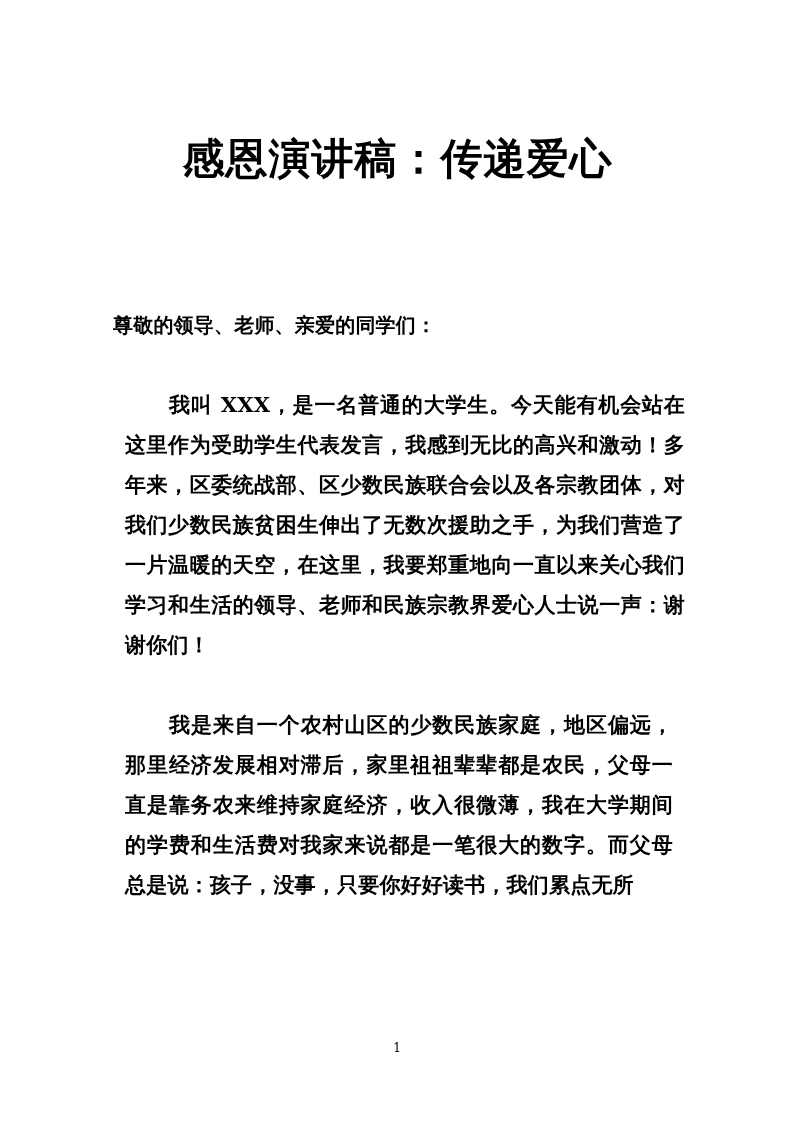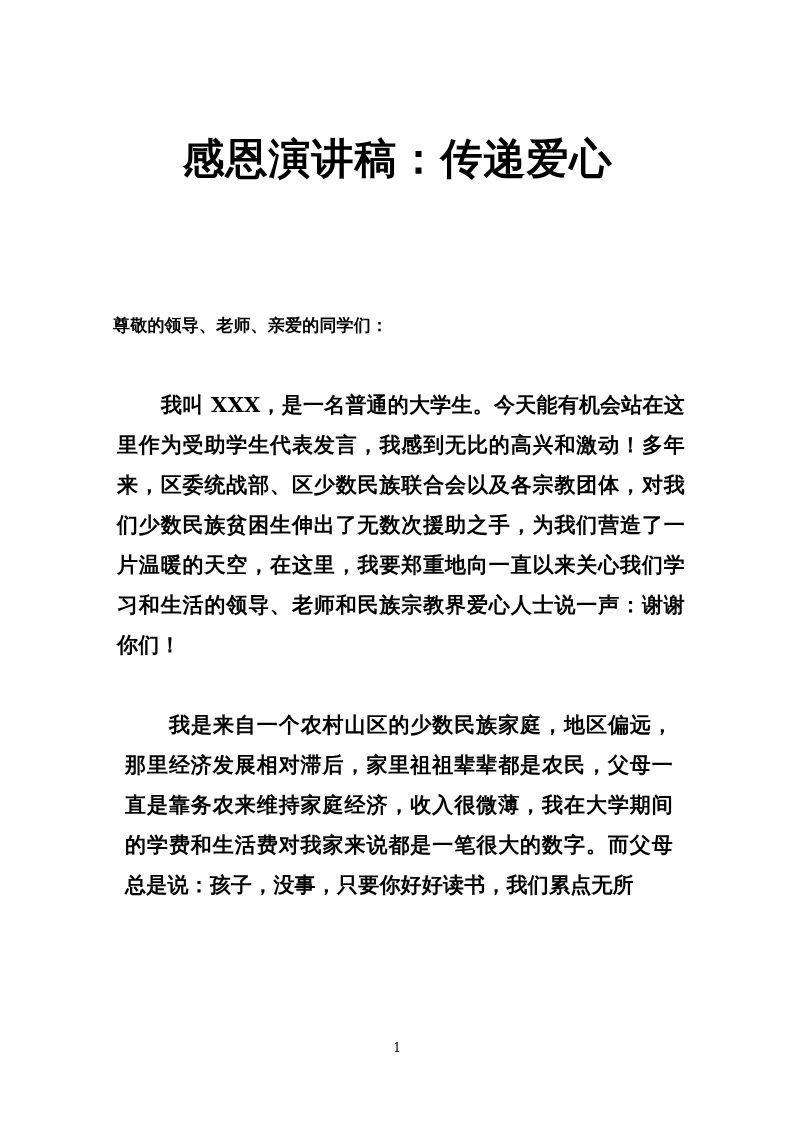--- a/index.html
+++ b/index.html
@@ -53,33 +53,33 @@
     font-weight: bold;
     font-size: 21px;
     line-height: 40px;
     text-align: justify;
     text-justify: inter-character;
     letter-spacing: 0.2px;
     margin: 0;
   }
 
   .salutation {
-    font-size: 17px;
+    font-size: 20px;
     line-height: 40px;
     margin: 0 0 40px 0;
   }
 
   .greeting {
     text-indent: 42px;
     margin: 0 0 40px 0;
   }
 
   .para-indent {
     text-indent: 44px;
-    margin: 0 0 40px 4px;
+    margin: 0 0 40px 12px;
   }
 
   .para-last {
     text-indent: 44px;
     margin: 12px;
   }
 
   
   .page-number {
     position: absolute;

